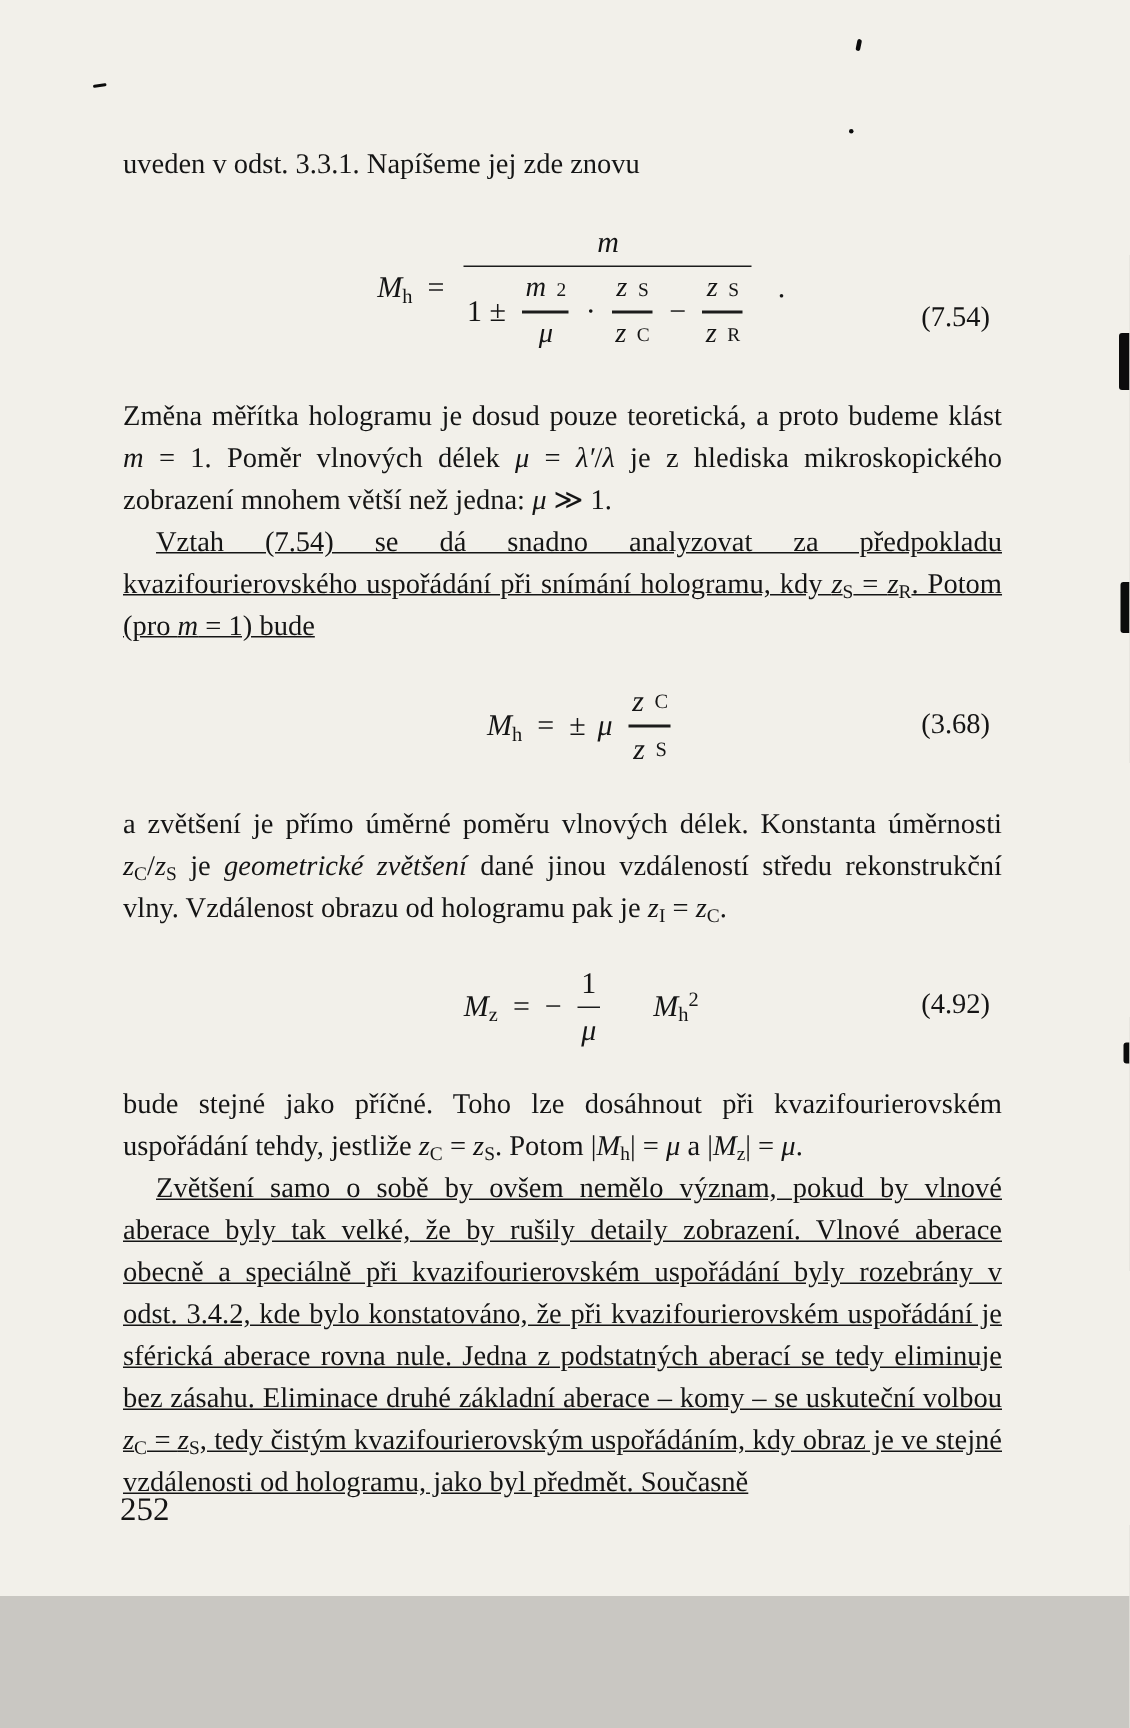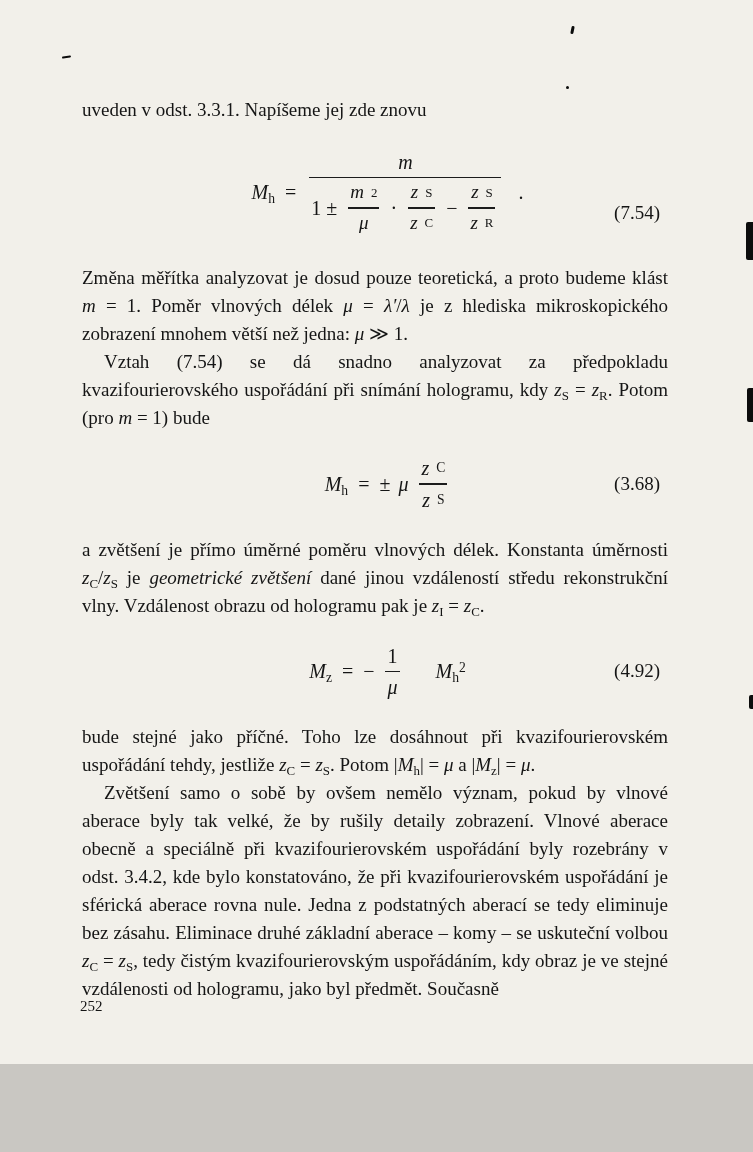--- a/index.html
+++ b/index.html
@@ -15,21 +15,21 @@
     background:#f2f0ea;
     color:#151515;
     overflow:hidden;
     box-sizing:border-box;
     padding:96px 85px 0 82px;
     font-size:19px;
     line-height:28px;
   }
   p{margin:0;text-align:justify;}
   p.first-line{text-align:left;}
-  p.indent{text-indent:22px;}
+  p.indent{text-indent:22px;text-decoration:underline;}
   .it{font-style:italic;}
   sub{font-size:0.68em;vertical-align:-0.28em;line-height:0;font-style:normal;}
   sup{font-size:0.68em;vertical-align:0.45em;line-height:0;font-style:normal;}
 
   
   .equation{
     position:relative;
     display:flex;
     align-items:center;
     justify-content:center;
@@ -71,21 +71,21 @@
     padding:0 2px;
     white-space:nowrap;
   }
   .frac.inner{margin:0 4px;font-size:19px;}
   .eq-period{margin-left:6px;}
 
   .page-number{
     position:absolute;
     left:80px;
     bottom:44px;
-    font-size:15px;
+    font-size:22px;
   }
 
   
   .artifact{position:absolute;background:#0c0c0c;}
   .a1{right:0;top:222px;width:7px;height:38px;border-radius:2px 0 0 2px;}
   .a2{right:0;top:388px;width:6px;height:34px;border-radius:2px 0 0 2px;}
   .a3{right:0;top:695px;width:4px;height:14px;border-radius:2px 0 0 2px;}
   .a4{right:0;top:1100px;width:8px;height:52px;border-radius:3px 0 0 3px;}
   .speck1{left:571px;top:26px;width:3px;height:8px;border-radius:2px;transform:rotate(12deg);}
   .speck2{left:566px;top:86px;width:3px;height:3px;border-radius:50%;}
@@ -139,21 +139,21 @@
                 <sub>R</sub>
               </span>
           </span>
         </span>
       </span>
       <span class="eq-period">.</span>
     </span>
     <span class="eq-label">(7.54)</span>
   </div>
 
-  <p><span>Změna měřítka analyzovat je dosud pouze teoretická, a proto budeme klást </span><span class="it">m</span><span> = 1. Poměr vlnových délek </span><span class="it">μ</span><span> = </span><span class="it">λ′</span><span>/</span><span class="it">λ</span><span> je z hlediska mikroskopického zobrazení mnohem větší než jedna: </span><span class="it">μ</span><span> ≫ 1.</span></p>
+  <p><span>Změna měřítka hologramu je dosud pouze teoretická, a proto budeme klást </span><span class="it">m</span><span> = 1. Poměr vlnových délek </span><span class="it">μ</span><span> = </span><span class="it">λ′</span><span>/</span><span class="it">λ</span><span> je z hlediska mikroskopického zobrazení mnohem větší než jedna: </span><span class="it">μ</span><span> ≫ 1.</span></p>
   <p class="indent"><span>Vztah (7.54) se dá snadno analyzovat za předpokladu kvazifourierovského uspořádání při snímání hologramu, kdy </span><span class="it">z</span><sub>S</sub><span> = </span><span class="it">z</span><sub>R</sub><span>. Potom (pro </span><span class="it">m</span><span> = 1) bude</span></p>
 
   <div class="equation">
     <span class="eq-body">
       <span class="mvar"><span class="it">M</span><sub>h</sub></span>
       <span class="rel">=</span>
       <span>±</span>
       <span class="it">μ</span>
       <span class="frac">
         <span class="num">

